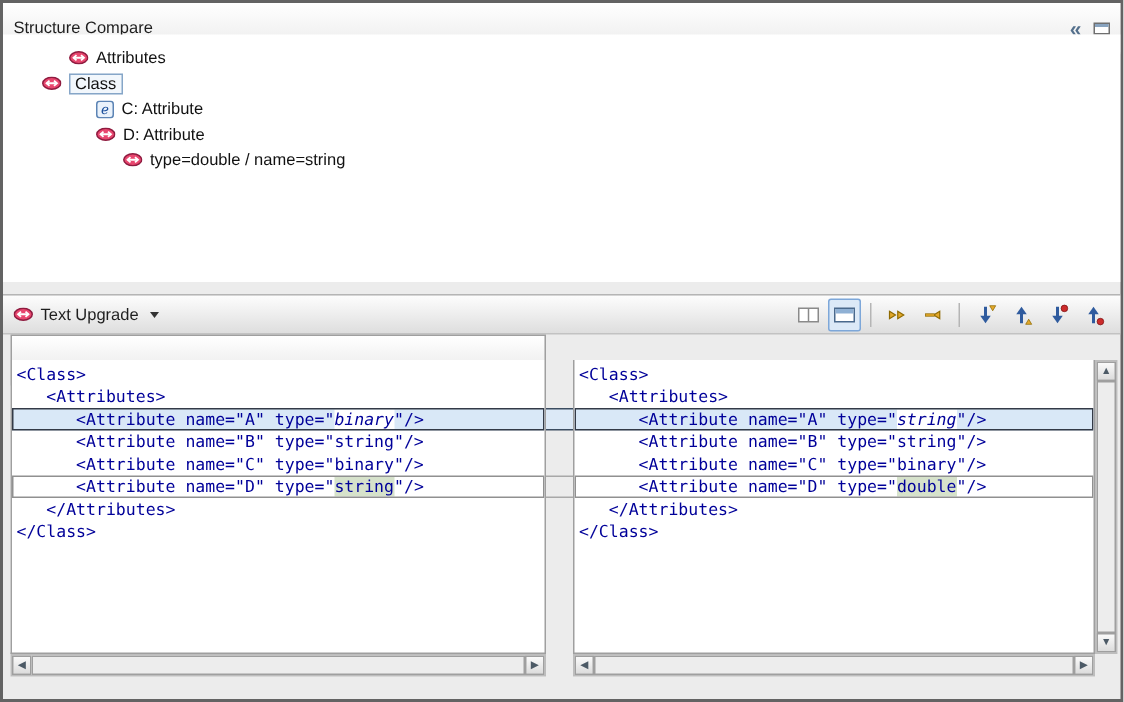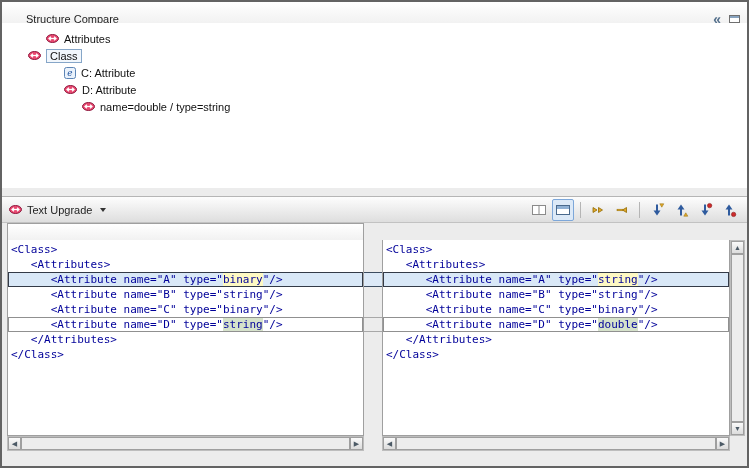--- a/index.html
+++ b/index.html
@@ -4,21 +4,21 @@
 <style>
   * { margin:0; padding:0; box-sizing:border-box; }
   body { background:#ffffff; font-family:"Liberation Sans", sans-serif; }
 
   .window { position:relative; width:749px; height:468px; border:2px solid #636363;
             background:#ececec; overflow:hidden; }
 
   
   .sc-header { position:absolute; left:0; top:0; width:745px; height:34px;
                background:linear-gradient(#ffffff,#eaeaea); border-bottom:1px solid #c9c9c9;
-               display:flex; align-items:center; padding:0 6px 0 24px; }
+               display:flex; align-items:center; padding:0 6px 0 7px; }
   .sc-title { font-size:11px; color:#1e1e1e; }
   .sc-actions { margin-left:auto; display:flex; align-items:center; gap:7px; }
   .chev { font-size:14px; font-weight:bold; color:#54708c; line-height:1; }
   .hdr-btn { display:flex; align-items:center; justify-content:center; }
 
   .tree { position:absolute; left:0; top:21px; width:745px; height:165px;
           background:#fff; padding-top:7px; }
   .tree-row { height:17px; display:flex; align-items:center; gap:5px; font-size:11px; color:#111; }
   .ind0 { padding-left:26px; } .ind1 { padding-left:44px; }
   .ind2 { padding-left:62px; } .ind3 { padding-left:80px; }
@@ -44,21 +44,21 @@
                  background:linear-gradient(#ffffff,#e4e4e4); border:1px solid #9f9f9f;
                  font-size:11px; color:#1e1e1e; padding:16px 5px; }
   .pane-body { position:absolute; top:238px; height:196px; background:#fff;
                border:1px solid #9f9f9f; border-top:none; overflow:hidden; padding-top:2px; }
   .code-line { height:15px; line-height:15px; padding-left:3px; white-space:pre;
                font-family:"DejaVu Sans Mono","Liberation Mono",monospace;
                font-size:11px; color:#000099; }
   .code-line.sel { background:#d9e8f7; outline:1px solid #333a47; outline-offset:-1px; }
   .code-line.box { outline:1px solid #909090; outline-offset:-1px; }
   .diff-word { background:#d6e2cb; }
-  .sel .diff-word { background:#fef9c3; }
+  .sel .diff-word { background:#ffffff;font-style:italic; }
 
   .gutter { position:absolute; left:362px; top:238px; width:18px; height:196px; }
 
   
   .vscroll { position:absolute; left:728px; top:238px; width:15px; height:196px;
              background:#f3f3f3; border:1px solid #bdbdbd; display:flex; flex-direction:column; }
   .hscroll { position:absolute; top:434px; height:15px; background:#f3f3f3;
              border:1px solid #bdbdbd; display:flex; }
   .sbtn { width:13px; height:13px; flex:0 0 13px; background:linear-gradient(#fafafa,#dcdcdc);
           border:1px solid #9f9f9f; display:flex; align-items:center; justify-content:center; }
@@ -136,21 +136,21 @@
     </div>
     <div class="tree-row ind3">
       <span class="icon-wrap">
           <svg width="13" height="9" viewBox="0 0 13 9">
             <ellipse cx="6.5" cy="4.5" rx="6" ry="4" fill="#e8476f" stroke="#8e1b3f"></ellipse>
             <path d="M3 4.5h7" stroke="#fff" stroke-width="1.2" fill="none"></path>
             <path d="M5 2.7L3 4.5l2 1.8" stroke="#fff" stroke-width="1.2" fill="none"></path>
             <path d="M8 2.7l2 1.8-2 1.8" stroke="#fff" stroke-width="1.2" fill="none"></path>
           </svg>
         </span>
-      <span class="tree-label">name=double / type=string</span>
+      <span class="tree-label">type=double / name=string</span>
     </div>
   </div>
 
   <div class="tc-toolbar">
     <span class="icon-wrap">
         <svg width="13" height="9" viewBox="0 0 13 9">
           <ellipse cx="6.5" cy="4.5" rx="6" ry="4" fill="#e8476f" stroke="#8e1b3f"></ellipse>
           <path d="M3 4.5h7" stroke="#fff" stroke-width="1.2" fill="none"></path>
           <path d="M5 2.7L3 4.5l2 1.8" stroke="#fff" stroke-width="1.2" fill="none"></path>
           <path d="M8 2.7l2 1.8-2 1.8" stroke="#fff" stroke-width="1.2" fill="none"></path>

